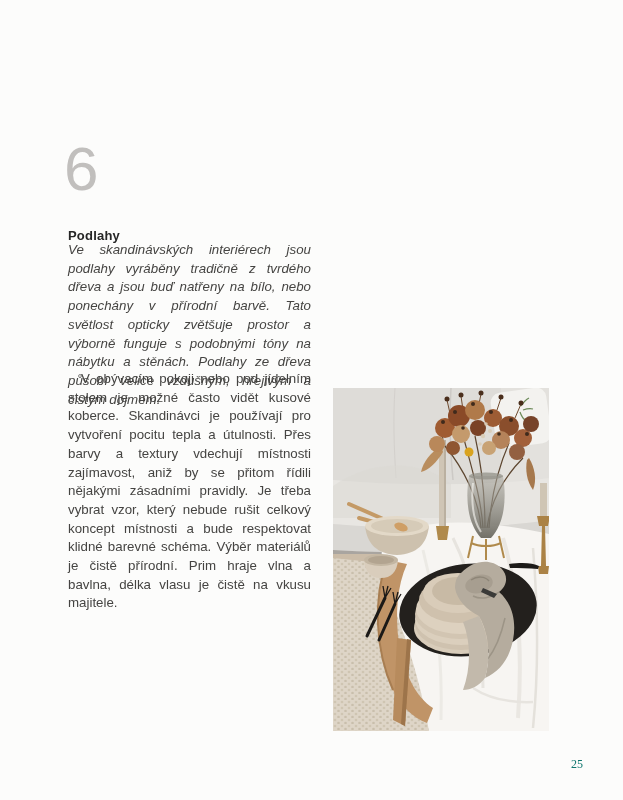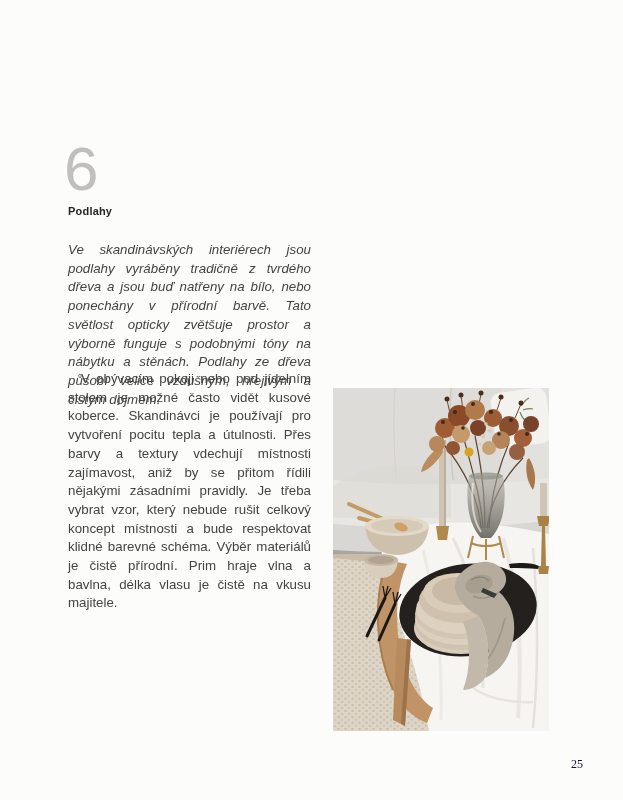--- a/index.html
+++ b/index.html
@@ -17,23 +17,23 @@
     left: 64px; top: 138px;
     font-size: 62px;
     font-weight: 200;
     line-height: 1;
     color: #c1bfbd;
     letter-spacing: 0;
   }
 
   .heading {
     position: absolute;
-    left: 68px; top: 205px;
+    left: 68px; top: 228px;
     margin: 0;
-    font-size: 11px;
+    font-size: 13px;
     font-weight: bold;
     color: #262626;
     letter-spacing: 0.2px;
   }
 
   .para {
     position: absolute;
     left: 68px;
     width: 243px;
     margin: 0;
@@ -55,21 +55,21 @@
   }
   .photo svg { display: block; }
 
   .page-number {
     position: absolute;
     left: 560px; top: 757px;
     width: 34px;
     text-align: center;
     font-family: "Liberation Serif", serif;
     font-size: 12px;
-    color: #0f172a;
+    color: #0f766e;
   }
 </style>
 </head>
 <body>
 
 <div class="page">
 
   <div class="chapter-number">6</div>
 
   <h1 class="heading">Podlahy</h1>

